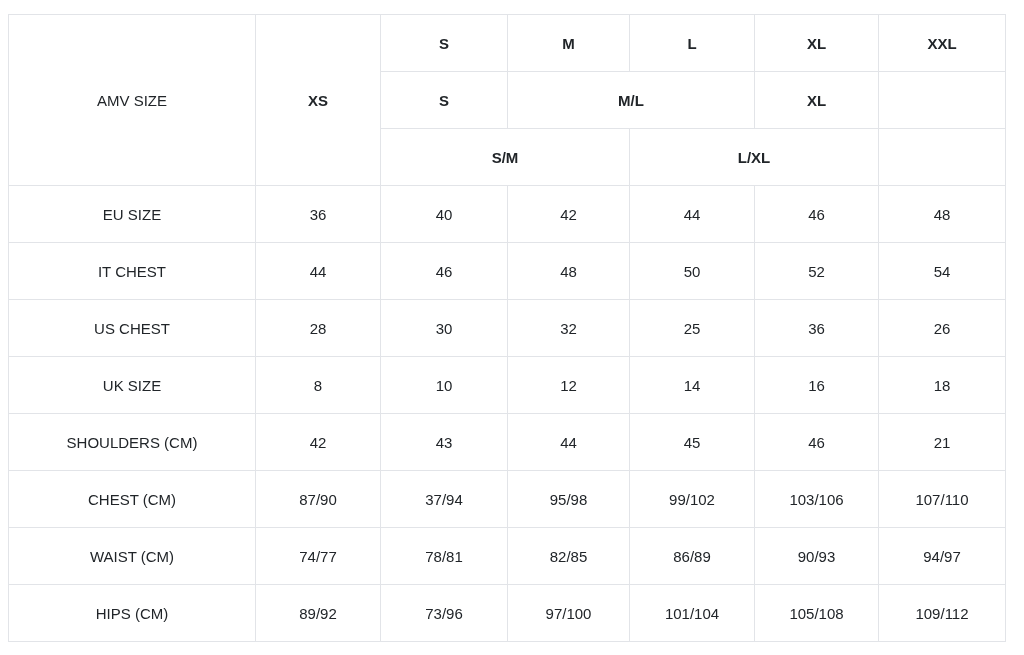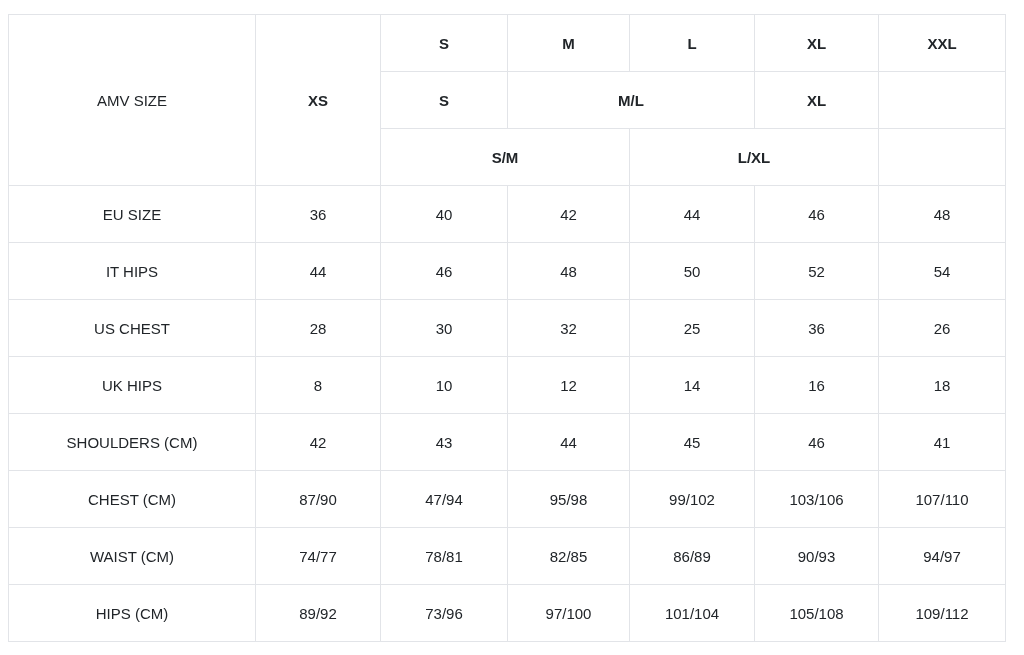--- a/index.html
+++ b/index.html
@@ -82,59 +82,59 @@
       <tr>
         <td class="row-label">EU SIZE</td>
         <td class="value-cell">36</td>
         <td class="value-cell">40</td>
         <td class="value-cell">42</td>
         <td class="value-cell">44</td>
         <td class="value-cell">46</td>
         <td class="value-cell">48</td>
       </tr>
       <tr>
-        <td class="row-label">IT HIPS</td>
+        <td class="row-label">IT CHEST</td>
         <td class="value-cell">44</td>
         <td class="value-cell">46</td>
         <td class="value-cell">48</td>
         <td class="value-cell">50</td>
         <td class="value-cell">52</td>
         <td class="value-cell">54</td>
       </tr>
       <tr>
         <td class="row-label">US CHEST</td>
         <td class="value-cell">28</td>
         <td class="value-cell">30</td>
         <td class="value-cell">32</td>
         <td class="value-cell">25</td>
         <td class="value-cell">36</td>
         <td class="value-cell">26</td>
       </tr>
       <tr>
-        <td class="row-label">UK HIPS</td>
+        <td class="row-label">UK SIZE</td>
         <td class="value-cell">8</td>
         <td class="value-cell">10</td>
         <td class="value-cell">12</td>
         <td class="value-cell">14</td>
         <td class="value-cell">16</td>
         <td class="value-cell">18</td>
       </tr>
       <tr>
         <td class="row-label">SHOULDERS (CM)</td>
         <td class="value-cell">42</td>
         <td class="value-cell">43</td>
         <td class="value-cell">44</td>
         <td class="value-cell">45</td>
         <td class="value-cell">46</td>
-        <td class="value-cell">41</td>
+        <td class="value-cell">21</td>
       </tr>
       <tr>
         <td class="row-label">CHEST (CM)</td>
         <td class="value-cell">87/90</td>
-        <td class="value-cell">47/94</td>
+        <td class="value-cell">37/94</td>
         <td class="value-cell">95/98</td>
         <td class="value-cell">99/102</td>
         <td class="value-cell">103/106</td>
         <td class="value-cell">107/110</td>
       </tr>
       <tr>
         <td class="row-label">WAIST (CM)</td>
         <td class="value-cell">74/77</td>
         <td class="value-cell">78/81</td>
         <td class="value-cell">82/85</td>

